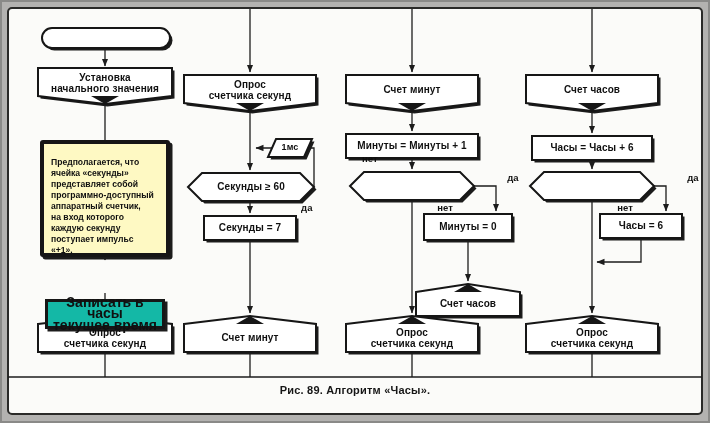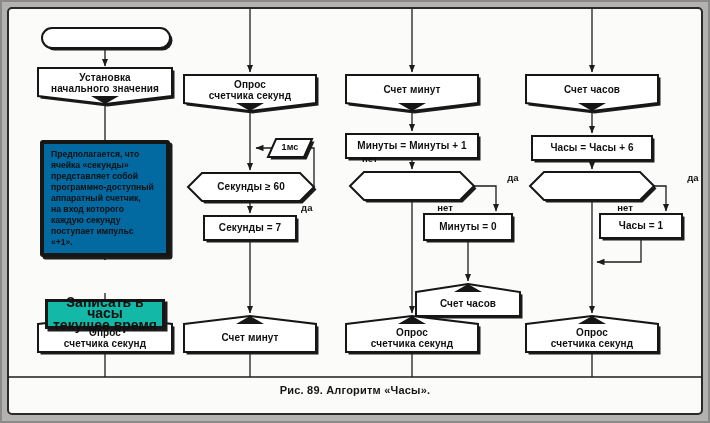--- a/index.html
+++ b/index.html
@@ -19,25 +19,25 @@
     position:absolute; display:flex; align-items:center; justify-content:center;
     text-align:center; color:#101010; font-weight:bold;
     font-size:10px; line-height:11.5px; white-space:pre-line; letter-spacing:.1px;
   }
   .branch{
     font-size:9.5px; font-weight:bold; line-height:10px; white-space:nowrap;margin-left:45px;
   }
   .branch.left{justify-content:flex-start;}
   .branch.right{justify-content:flex-end;}
   .note-box{
-    position:absolute; box-sizing:border-box; background:#0369a1;
+    position:absolute; box-sizing:border-box; background:#fef9c3;
     border:4px solid #161616; border-radius:3px;
     box-shadow:2.5px 2.5px 0 #1c1c1c;
     display:flex; align-items:flex-start; justify-content:flex-start;
-    text-align:left; padding:5px 4px 0 7px;
+    text-align:left; padding:13px 4px 0 7px;
     font-weight:bold; font-size:8.6px; line-height:11px; color:#101010;
     white-space:pre-line;
   }
   .proc-box{
     position:absolute; box-sizing:border-box; background:#14b8a6;
     border:3px solid #161616; box-shadow:2.5px 2.5px 0 #1c1c1c;
     display:flex; align-items:center; justify-content:center;
     text-align:center; font-weight:bold; font-size:14px; line-height:11.5px;
     color:#101010; white-space:pre-line;margin-top:36px;
   }
@@ -204,21 +204,21 @@
 
   <div class="txt" style="left:269px;top:139px;width:42px;height:18px;font-size:9px">1мс</div>
 
   <div class="txt" style="left:190px;top:173px;width:122px;height:28px">Секунды ≥ 60</div>
   <div class="txt" style="left:204px;top:216px;width:92px;height:24px">Секунды = 7</div>
 
   <div class="txt" style="left:346px;top:134px;width:132px;height:24px">Минуты = Минуты + 1</div>
   <div class="txt" style="left:424px;top:214px;width:88px;height:26px">Минуты = 0</div>
 
   <div class="txt" style="left:532px;top:136px;width:120px;height:24px">Часы = Часы + 6</div>
-  <div class="txt" style="left:600px;top:214px;width:82px;height:24px">Часы = 1</div>
+  <div class="txt" style="left:600px;top:214px;width:82px;height:24px">Часы = 6</div>
 
   <div class="txt" style="left:418px;top:292px;width:100px;height:24px">Счет часов</div>
 
   <div class="txt" style="left:40px;top:324px;width:130px;height:28px">Опрос
 счетчика секунд</div>
   <div class="txt" style="left:186px;top:324px;width:128px;height:28px">Счет минут</div>
   <div class="txt" style="left:348px;top:324px;width:128px;height:28px">Опрос
 счетчика секунд</div>
   <div class="txt" style="left:528px;top:324px;width:128px;height:28px">Опрос
 счетчика секунд</div>

